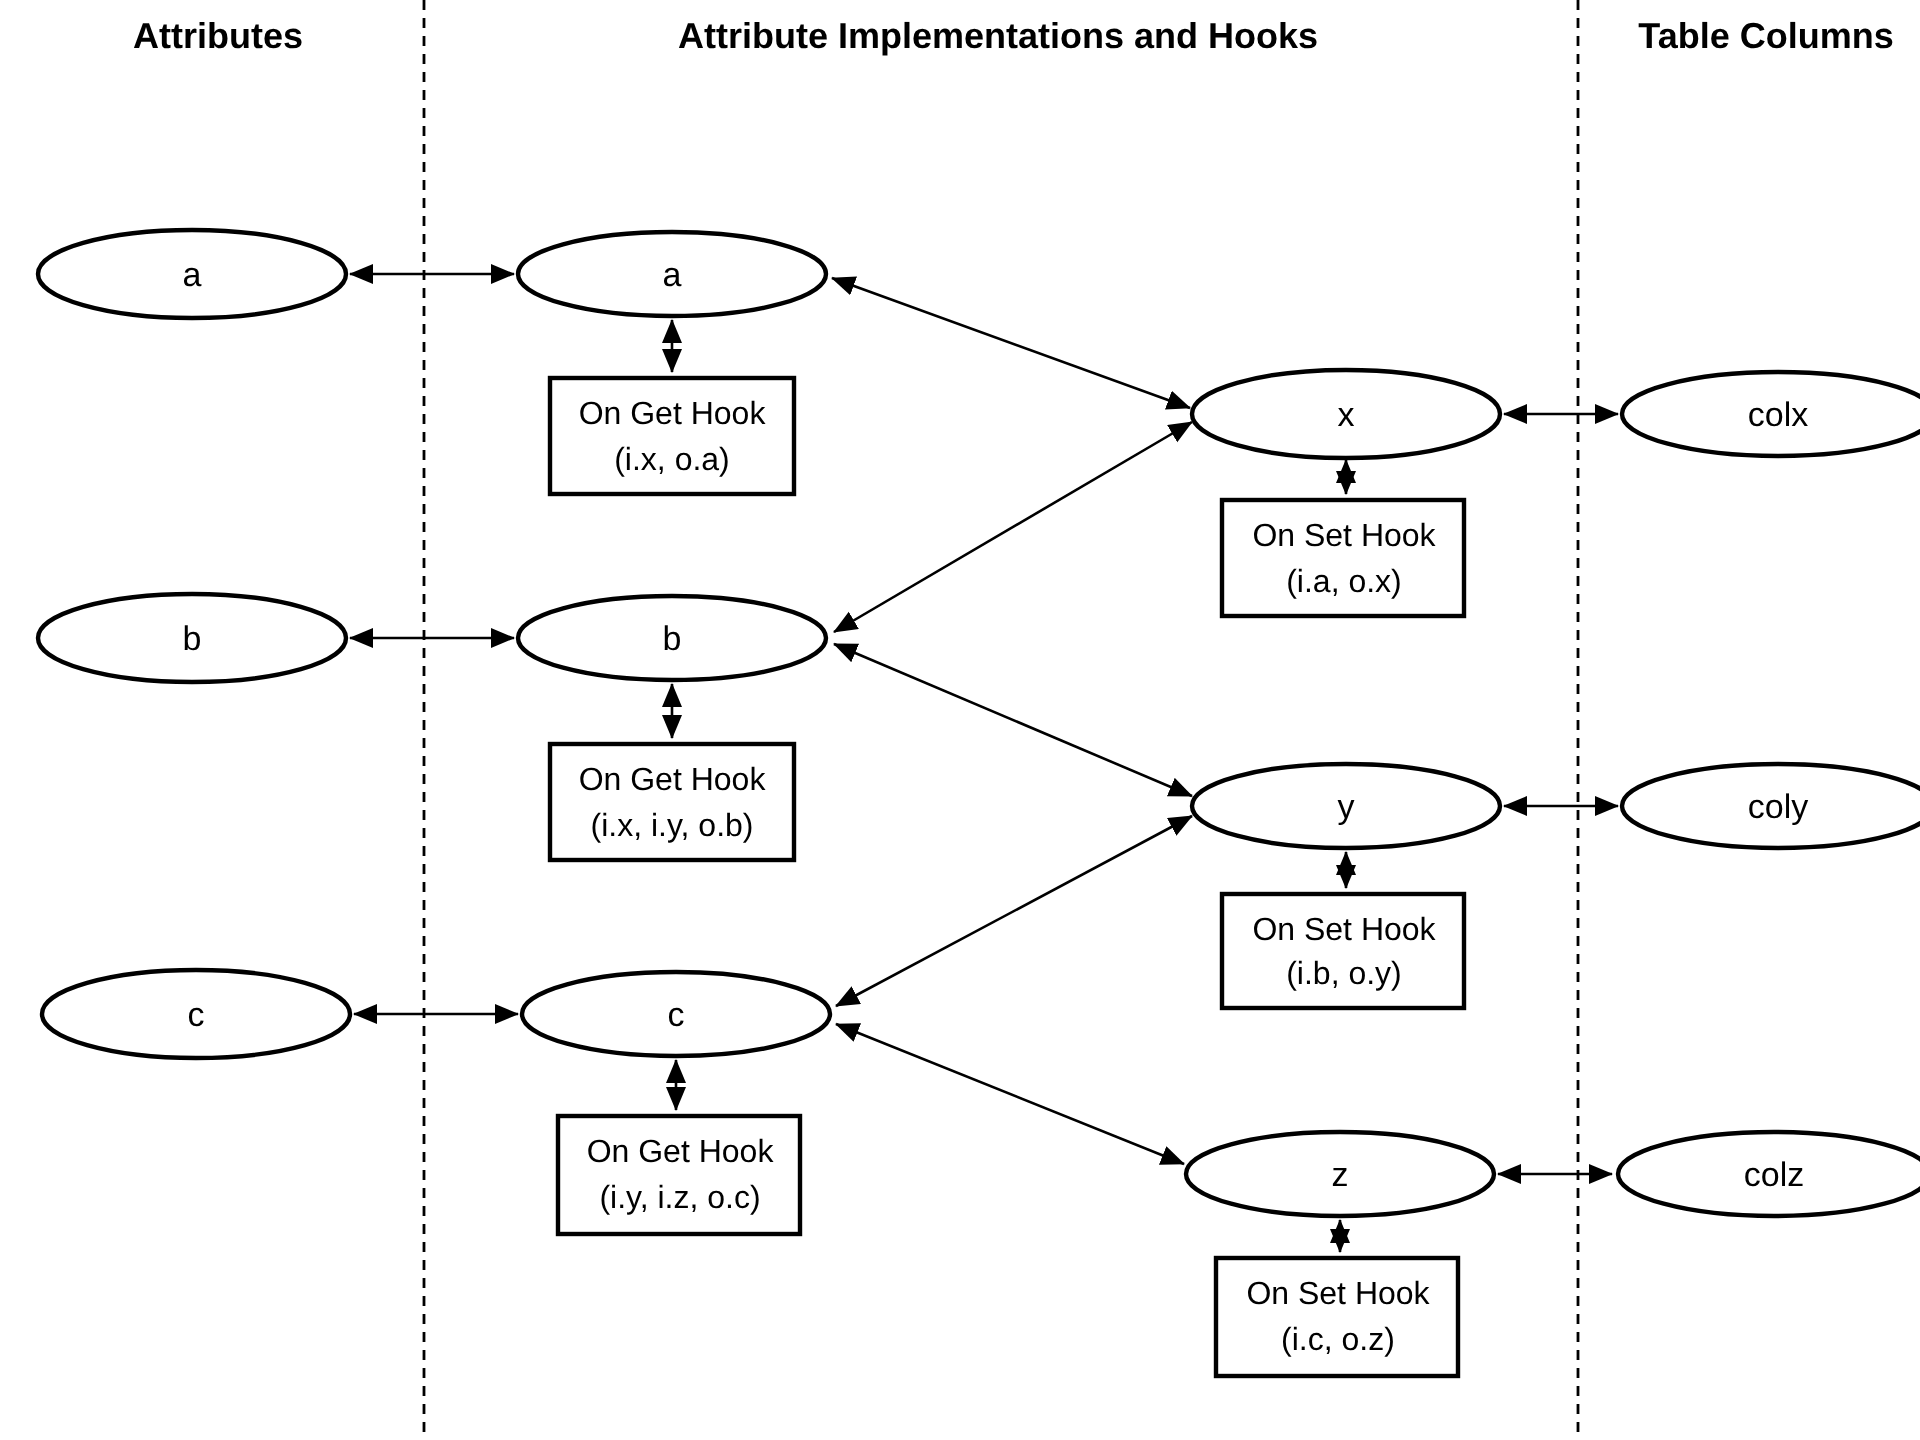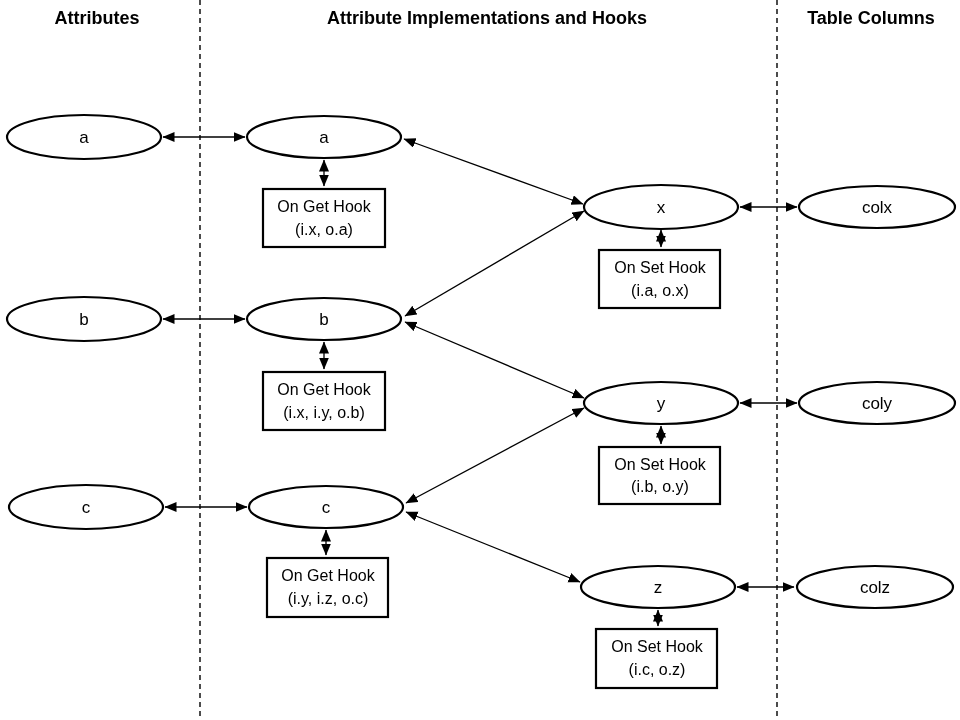--- a/index.html
+++ b/index.html
@@ -9,20 +9,21 @@
     width: 960px;
     height: 720px;
     overflow: hidden;
     font-family: "Liberation Sans", sans-serif;
   }
   .stage {
     position: relative;
     width: 871px;
     height: 720px;
     background: #ffffff;
+    padding-left: 12px;
   }
   svg { display: block; }
   .node-ellipse {
     fill: #ffffff;
     stroke: #000000;
     stroke-width: 2.2;
   }
   .hook-box {
     fill: #ffffff;
     stroke: #000000;

